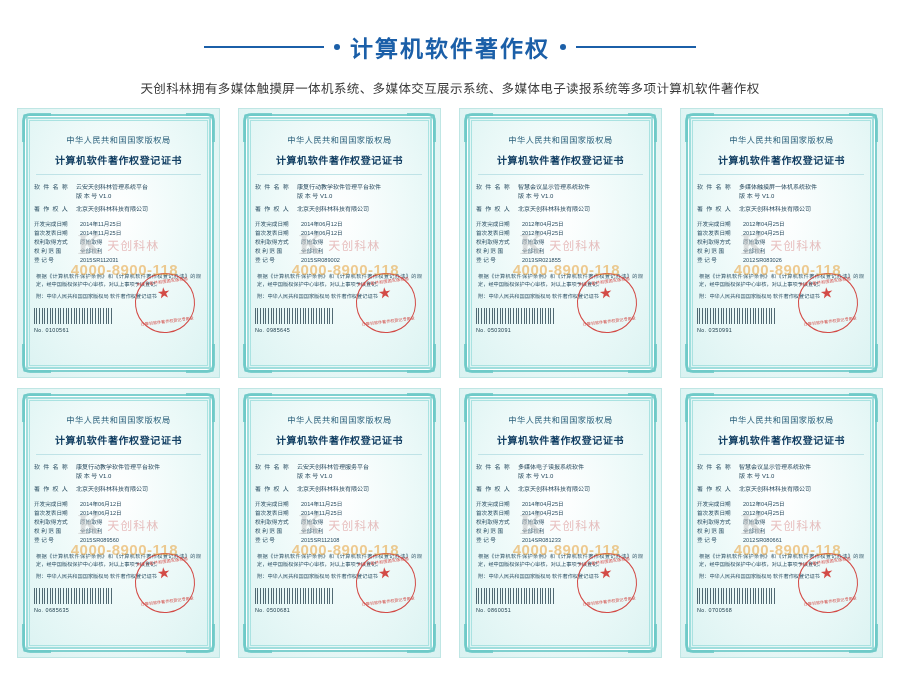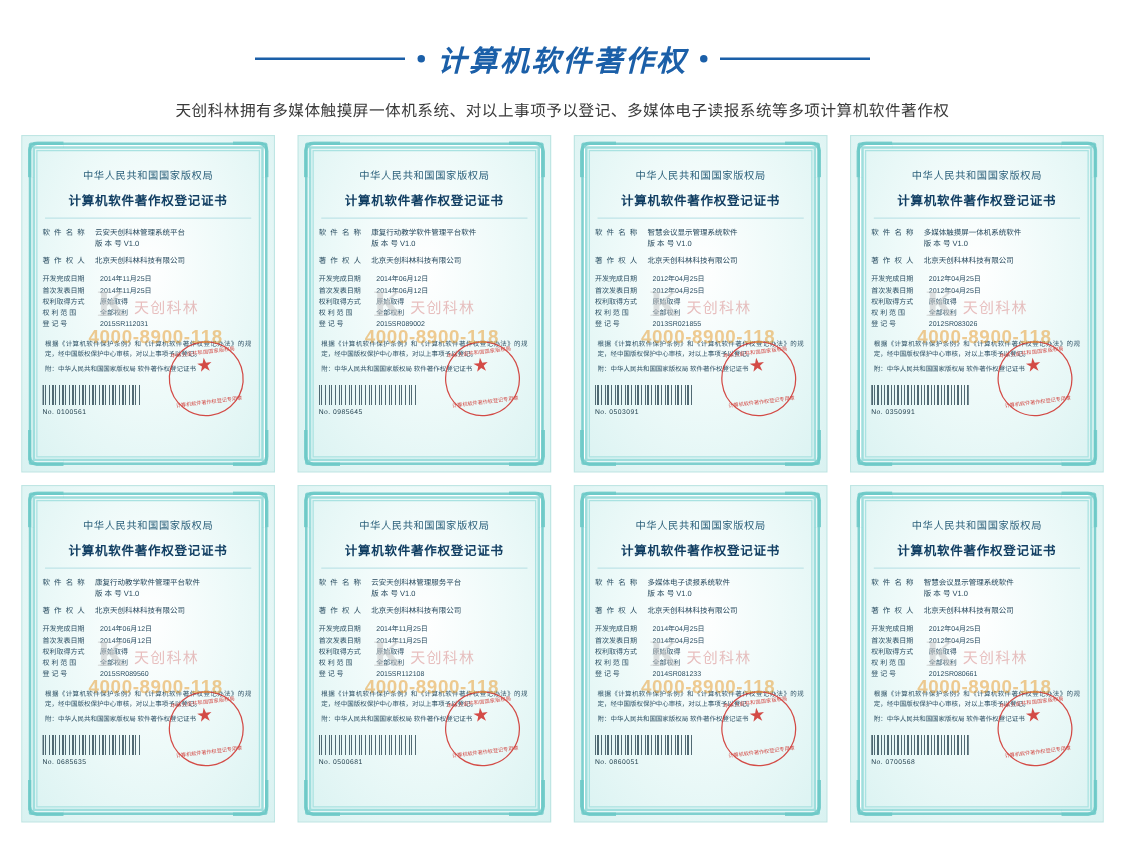--- a/index.html
+++ b/index.html
@@ -7,21 +7,21 @@
     width:900px;height:674px;
     background:#ffffff;
     font-family:"Liberation Sans","DejaVu Sans",sans-serif;
     overflow:hidden;
   }
   .page{position:relative;width:900px;height:674px;}
 
   
   .header{padding-top:30px;text-align:center;}
   .title-row{
-    display:flex;align-items:center;justify-content:center;gap:10px;font-style:italic;
+    display:flex;align-items:center;justify-content:center;gap:10px;
   }
   .rule{
     height:2px;width:120px;background:#1b5fa8;
   }
   .dot{
     width:6px;height:6px;border-radius:50%;background:#1b5fa8;
   }
   .main-title{
     font-size:23px;color:#1b5fa8;font-weight:bold;letter-spacing:2px;
     white-space:nowrap;
@@ -148,21 +148,21 @@
 <div class="page">
 
   <div class="header">
     <div class="title-row">
       <span class="rule"></span>
       <span class="dot"></span>
       <span class="main-title">计算机软件著作权</span>
       <span class="dot"></span>
       <span class="rule"></span>
     </div>
-    <div class="subtitle">天创科林拥有多媒体触摸屏一体机系统、对以上事项予以登记、多媒体电子读报系统等多项计算机软件著作权</div>
+    <div class="subtitle">天创科林拥有多媒体触摸屏一体机系统、多媒体交互展示系统、多媒体电子读报系统等多项计算机软件著作权</div>
   </div>
 
   <div class="grid" id="cert-grid">
   <div class="cert-cell">
     <div class="cert">
       <span class="corner tl"></span>
       <span class="corner tr"></span>
       <span class="corner bl"></span>
       <span class="corner br"></span>
 

